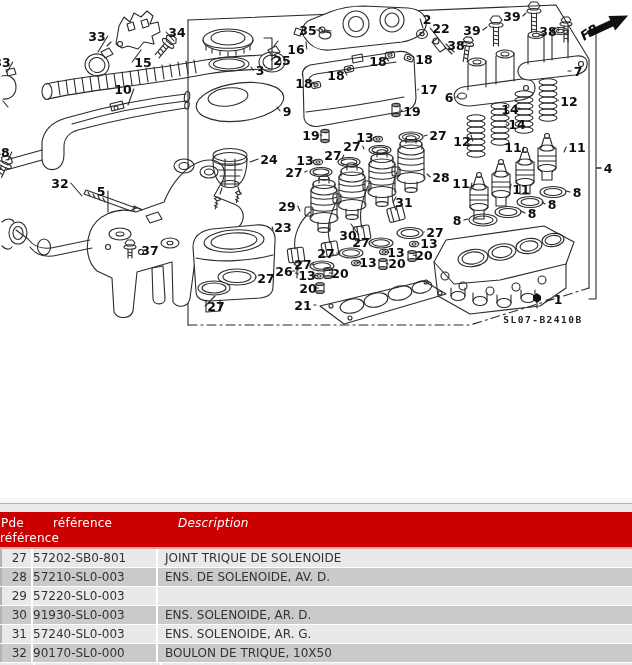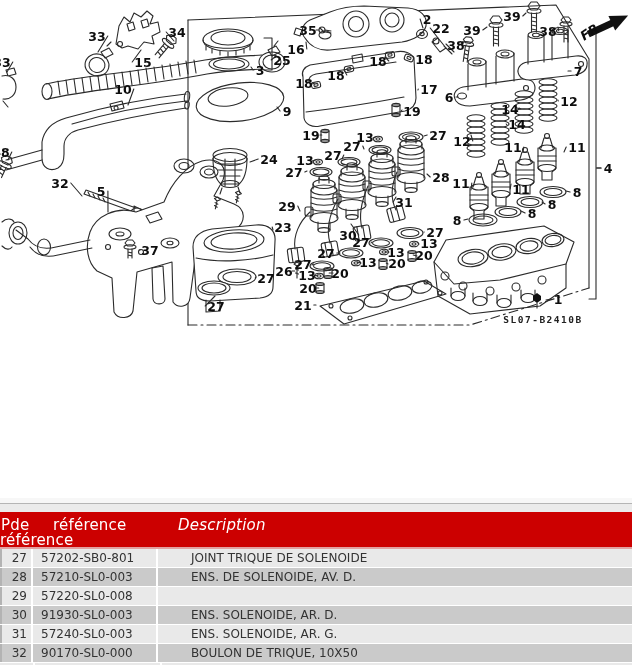--- a/index.html
+++ b/index.html
@@ -14,36 +14,36 @@
   .callout{font:bold 12.5px "DejaVu Sans",sans-serif;fill:#0d0d0d;text-anchor:middle;stroke:none;}
   .leader{stroke:#222;stroke-width:1;}
   .code-text{font:bold 9.5px "DejaVu Sans Mono","Liberation Mono",monospace;letter-spacing:1.5px;
     fill:#222;text-anchor:middle;stroke:none;}
   .fr-text{font:bold italic 13px "DejaVu Sans",sans-serif;fill:#0d0d0d;stroke:none;}
   
   .table-area{position:absolute;left:0;top:498px;width:632px;height:167px;}
   .strip-a{height:5px;background:#f7f7f7;}
   .strip-b{height:1px;background:#b5b5b5;}
   .strip-c{height:8px;background:#ebebeb;}
-  .thead{position:relative;height:35px;background:#cc0000;color:#fff;font-size:15px;}
+  .thead{position:relative;height:35px;background:#cc0000;color:#fff;font-size:12px;}
   .thead span{position:absolute;white-space:nowrap;letter-spacing:.2px;}
   .h-col1a{left:1px;top:4px;}
   .h-col2{left:53px;top:4px;text-align:right;}
   .h-col3{left:178px;top:4px;font-style:italic;}
   .h-col1b{left:0px;top:19px;}
   .pink-sep{height:2px;background:#e2a2a2;}
   .trow{position:relative;height:18px;border-bottom:1px solid #fff;display:flex;
         font-size:12px;color:#333;}
   .trow.even{background:#e9e9e9;}
   .trow.odd{background:#cacaca;}
   .cell{display:flex;align-items:center;height:100%;}
   .c-no{width:33px;justify-content:flex-end;padding-right:4px;box-sizing:border-box;
         border-left:2px solid #b3b3b3;border-right:2px solid #fff;}
-  .c-ref{width:125px;padding-left:8px;box-sizing:border-box;border-right:2px solid #fff;}
-  .c-desc{flex:1;padding-left:7px;box-sizing:border-box;margin-left:26px;}
+  .c-ref{width:125px;padding-left:0;box-sizing:border-box;border-right:2px solid #fff;}
+  .c-desc{flex:1;padding-left:7px;box-sizing:border-box;}
   .post-strip{height:4px;background:#e9e9e9;position:relative;}
   .post-strip .v1{position:absolute;left:33px;top:0;width:2px;height:100%;background:#fff;}
   .post-strip .v2{position:absolute;left:160px;top:0;width:2px;height:100%;background:#fff;}
 </style>
 </head>
 <body>
 
 <div class="page">
 
   <svg class="diagram" width="632" height="498" viewBox="0 0 632 498">
@@ -653,21 +653,21 @@
           <div class="cell c-ref">57202-SB0-801</div>
           <div class="cell c-desc">JOINT TRIQUE DE SOLENOIDE</div>
         </div>
         <div class="trow odd">
           <div class="cell c-no">28</div>
           <div class="cell c-ref">57210-SL0-003</div>
           <div class="cell c-desc">ENS. DE SOLENOIDE, AV. D.</div>
         </div>
         <div class="trow even">
           <div class="cell c-no">29</div>
-          <div class="cell c-ref">57220-SL0-008</div>
+          <div class="cell c-ref">57220-SL0-003</div>
         </div>
         <div class="trow odd">
           <div class="cell c-no">30</div>
           <div class="cell c-ref">91930-SL0-003</div>
           <div class="cell c-desc">ENS. SOLENOIDE, AR. D.</div>
         </div>
         <div class="trow even">
           <div class="cell c-no">31</div>
           <div class="cell c-ref">57240-SL0-003</div>
           <div class="cell c-desc">ENS. SOLENOIDE, AR. G.</div>

